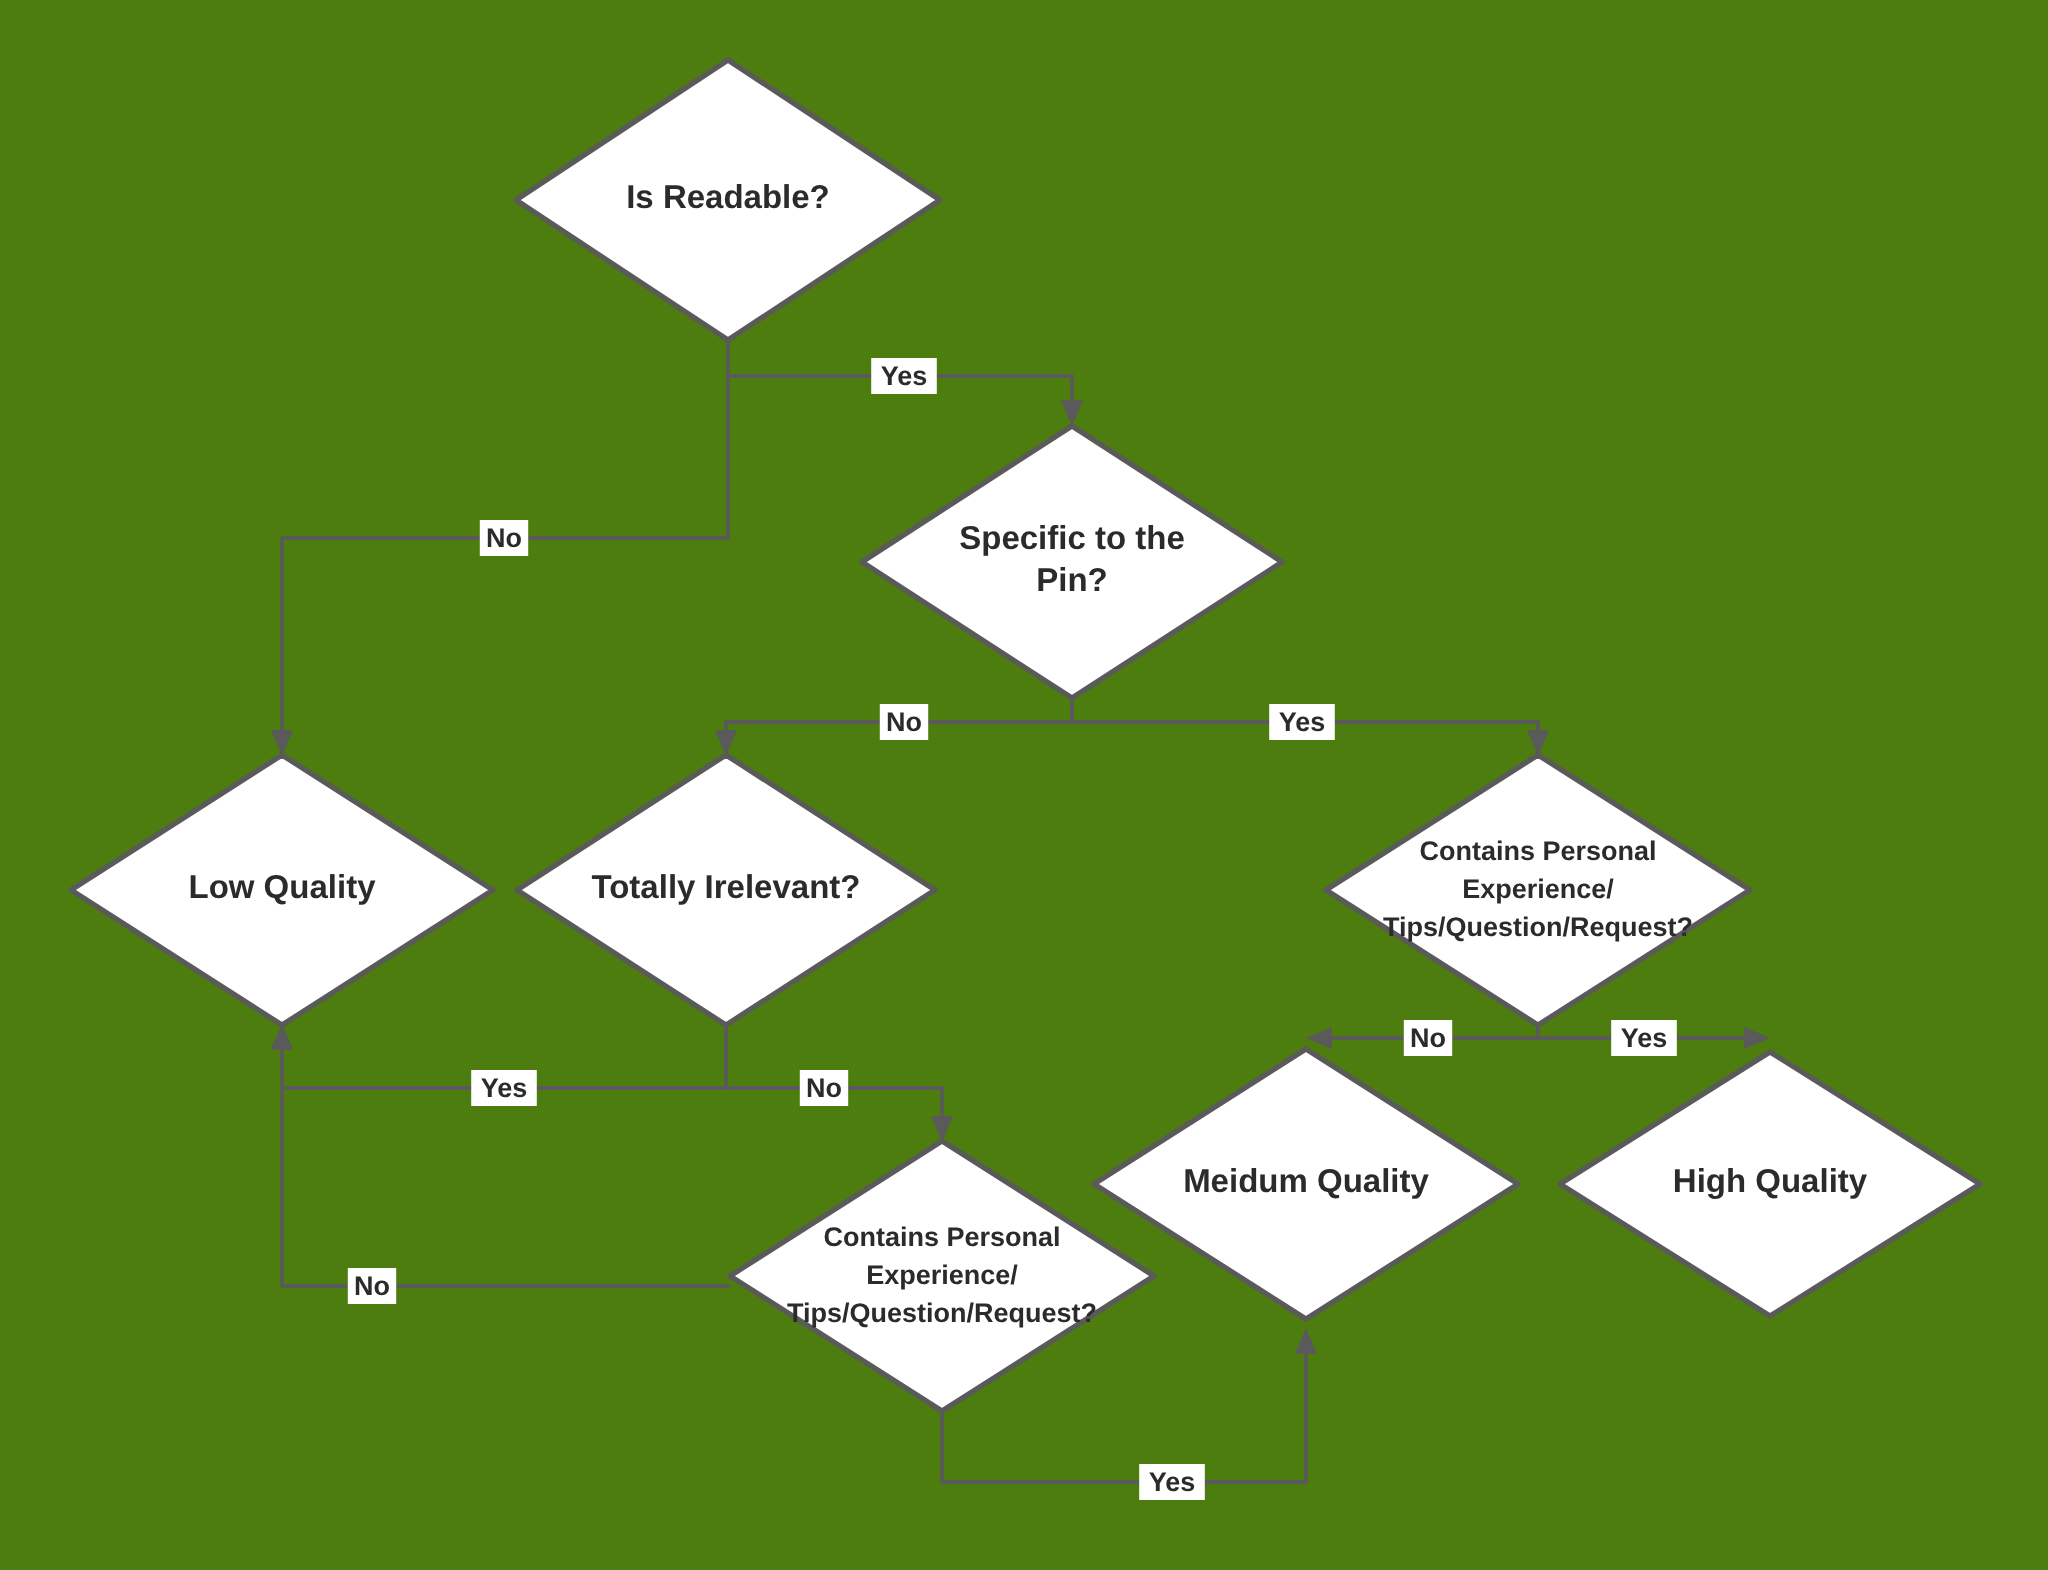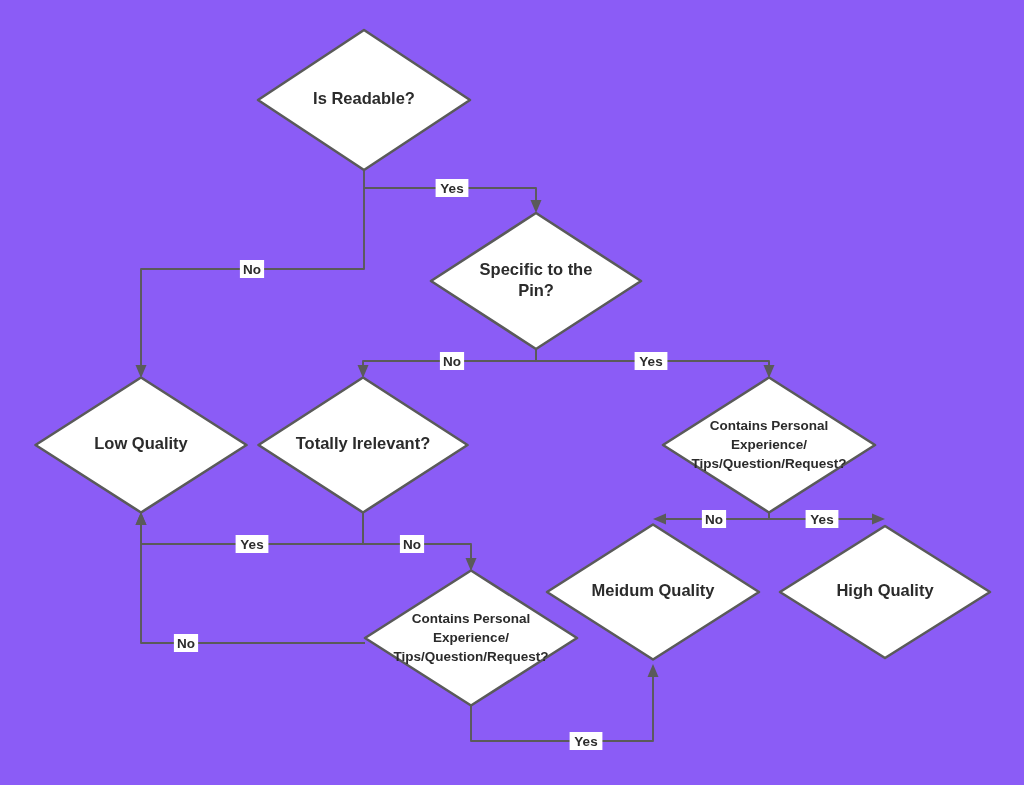--- a/index.html
+++ b/index.html
@@ -8,21 +8,21 @@
     padding: 0;
     background: #ffffff;
   }
   body {
     font-family: "Liberation Sans", sans-serif;
   }
   #canvas {
     position: relative;
     width: 1024px;
     height: 785px;
-    background: #8b5cf6;
+    background: #4d7c0f;
     overflow: hidden;
   }
   svg#flow {
     position: absolute;
     left: 0;
     top: 0;
     width: 1024px;
     height: 785px;
   }
   .node-shape {

